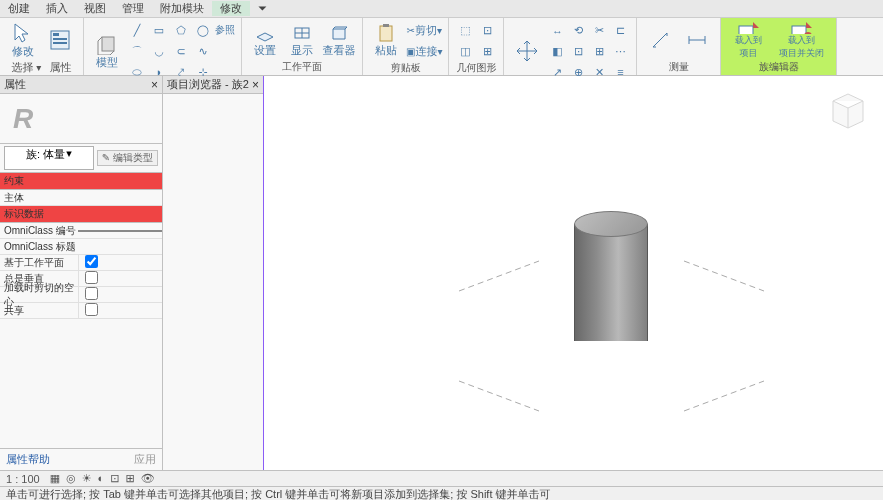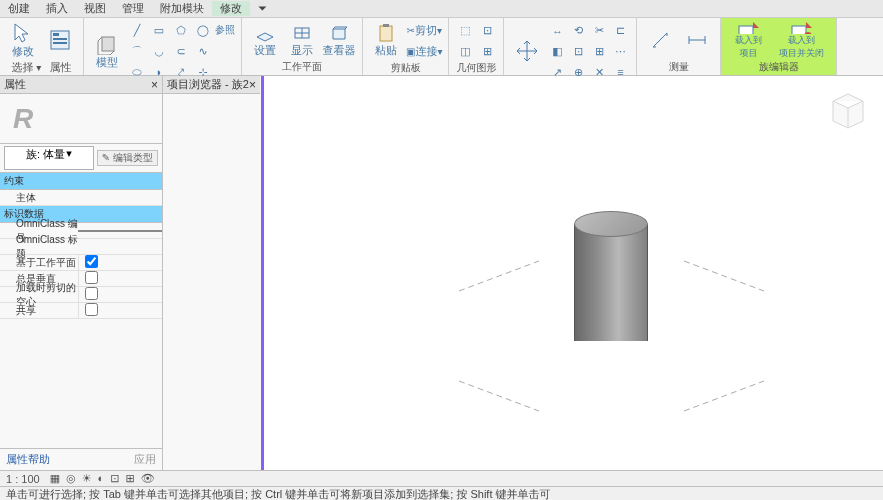--- a/index.html
+++ b/index.html
@@ -13,31 +13,31 @@
 .ribbon-btn { width: 20px; height: 20px; display: flex; align-items: center; justify-content: center; color: #4a7ba8; cursor: pointer; }
 .ribbon-btn-lg { width: 34px; height: 40px; display: flex; flex-direction: column; align-items: center; justify-content: center; color: #4a7ba8; cursor: pointer; font-size: 10px; }
 .ribbon-label { text-align: center; font-size: 10px; color: #555; height: 14px; }
 .ribbon-stack { display: flex; flex-direction: column; justify-content: center; gap: 1px; }
 .main { display: flex; height: 394px; }
 .props-panel { width: 163px; background: #f8f8f8; border-right: 1px solid #c0c0c0; display: flex; flex-direction: column; }
 .panel-header { height: 18px; background: #e4e4e4; border-bottom: 1px solid #c0c0c0; display: flex; align-items: center; padding: 0 4px; justify-content: space-between; color: #333; }
 .panel-header .close { cursor: pointer; font-size: 12px; }
 .props-top { height: 50px; display: flex; align-items: center; padding: 4px; gap: 6px; border-bottom: 1px solid #c0c0c0; }
 .r-icon { width: 38px; height: 38px; font-size: 28px; font-weight: bold; font-style: italic; color: #aeaeae; display: flex; align-items: center; justify-content: center; }
-.prop-section { background: #7dd3fc; padding: 1px 4px; border-bottom: 1px solid #c0c0c0; font-size: 10px; color: #333; }
+.prop-section { background: #ef4444; padding: 1px 4px; border-bottom: 1px solid #c0c0c0; font-size: 10px; color: #333; }
 .prop-row { display: flex; align-items: center; border-bottom: 1px solid #e0e0e0; height: 16px; }
-.prop-row .label { flex: 0 0 78px; padding-left: 16px; font-size: 10px; color: #333; overflow: hidden; }
+.prop-row .label { flex: 0 0 78px; padding-left: 4px; font-size: 10px; color: #333; overflow: hidden; }
 .prop-row .val { flex: 1; border-left: 1px solid #e0e0e0; padding: 0 3px; font-size: 10px; }
 .prop-row input[type="checkbox"] { margin-left: 3px; }
 .props-bottom { margin-top: auto; display: flex; justify-content: space-between; padding: 3px 6px; border-top: 1px solid #c0c0c0; }
 .props-bottom .help { color: #2a5fa8; cursor: pointer; }
 .props-bottom .apply { color: #999; }
 .type-row { display: flex; align-items: center; padding: 2px 4px; border-bottom: 1px solid #c0c0c0; }
 .type-row .combo { flex: 1; border: 1px solid #b0b0b0; height: 24px; font-size: 10px; padding: 0 21px; background: #fff; display: flex; align-items: flex-start; justify-content: space-between; }
-.browser-panel { width: 101px; background: #f8f8f8; border-right: 3px solid #8b5cf6; display: flex; flex-direction: row; }
+.browser-panel { width: 101px; background: #f8f8f8; border-right: 1px solid #8b5cf6; display: flex; flex-direction: column; }
 .tree { padding: 3px 2px; font-size: 10px; color: #333; }
 .tree-item { padding: 1px 0 1px 12px; position: relative; cursor: default; }
 .tree-item::before { content: "⊞"; position: absolute; left: 0; font-size: 9px; color: #666; }
 .tree-item.open::before { content: "⊟"; }
 .tree-item.leaf::before { content: ""; }
 .tree-item.indent1 { margin-left: 12px; }
 .tree-item.indent2 { margin-left: 24px; }
 .canvas { flex: 1; background: #fff; position: relative; }
 .viewcube { position: absolute; right: 10px; top: 10px; width: 50px; height: 50px; opacity: 0.4; }
 .cylinder { position: absolute; left: 310px; top: 135px; width: 74px; height: 130px; }

